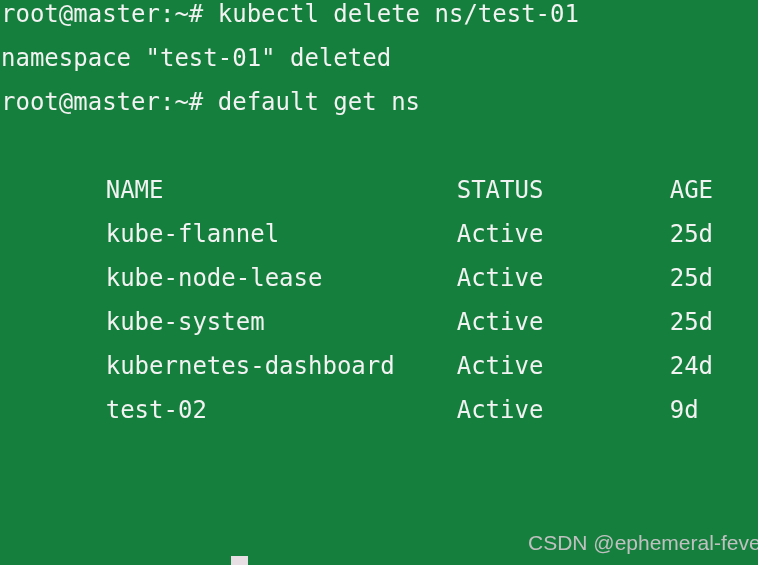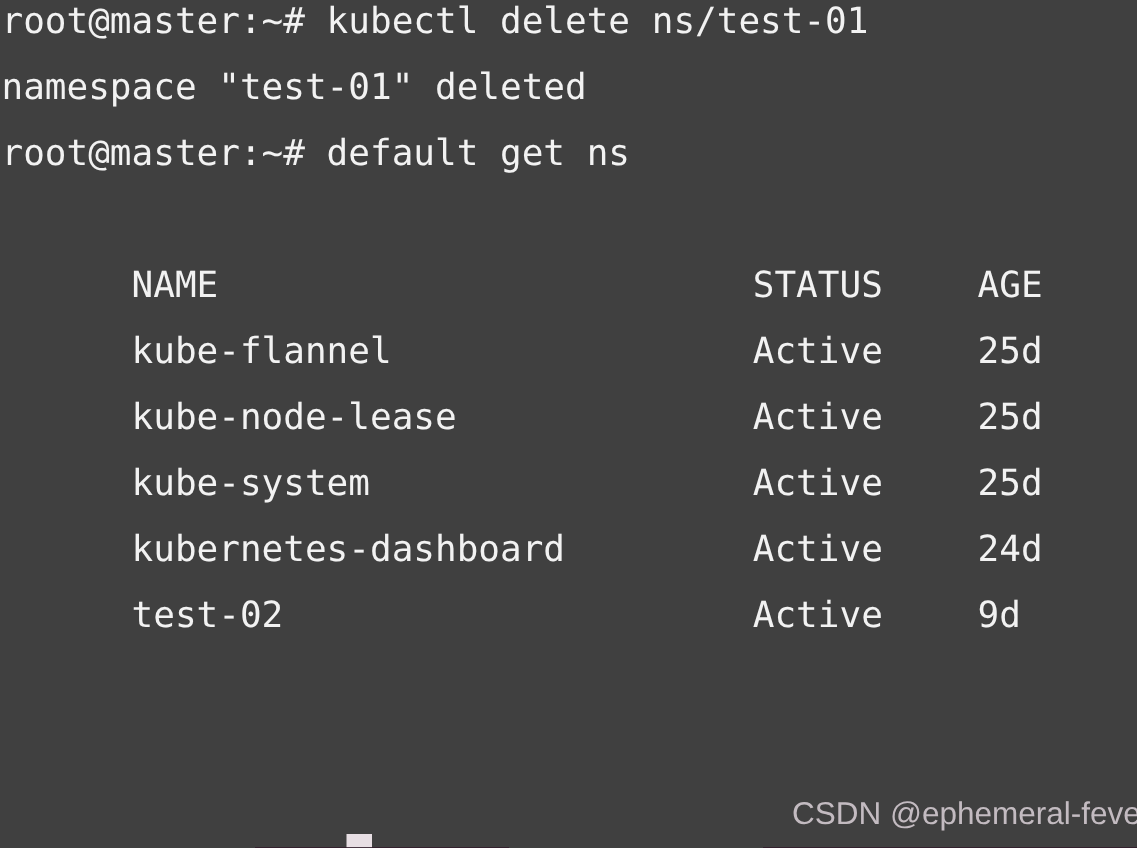--- a/index.html
+++ b/index.html
@@ -37,27 +37,27 @@
     height: 44px;
     white-space: pre;
     display: block;
     padding-left: 1px;
   }
   .col-name {
     display: inline-block;
     width: 351px;
     white-space: pre;
     overflow: visible;
+    margin-left: 18px;
   }
   .col-status {
     display: inline-block;
     width: 213px;
     white-space: pre;
     overflow: visible;
-    text-align: center;
   }
   .col-age {
     display: inline-block;
     white-space: pre;
   }
   .cursor {
     position: absolute;
     left: 231px;
     top: 556px;
     width: 17px;
@@ -74,21 +74,21 @@
     color: #cfc6cc;
     opacity: 0.92;
     white-space: pre;
     letter-spacing: 0px;
     pointer-events: none;
   }
 </style>
 </head>
 <body style="background: rgb(45, 10, 34);">
 
-<div id="terminal" style="background: #404040; color: rgb(242, 242, 242);">
+<div id="terminal" style="background: #15803d; color: rgb(242, 242, 242);">
   <div class="screen">
 
     <div class="line">root@master:~# kubectl delete ns/test-01</div>
 
     <div class="line">namespace "test-01" deleted</div>
 
     <div class="line">root@master:~# default get ns</div>
 
     <div class="row">
       <span class="col-name">NAME</span><span class="col-status">STATUS</span><span class="col-age">AGE</span>

